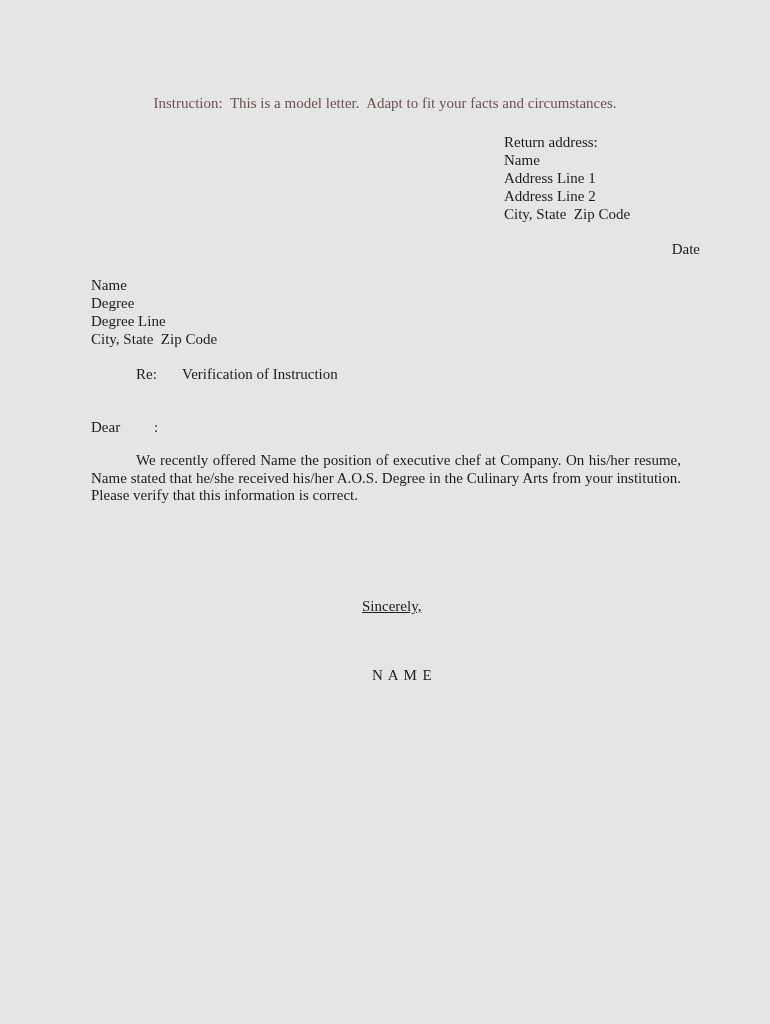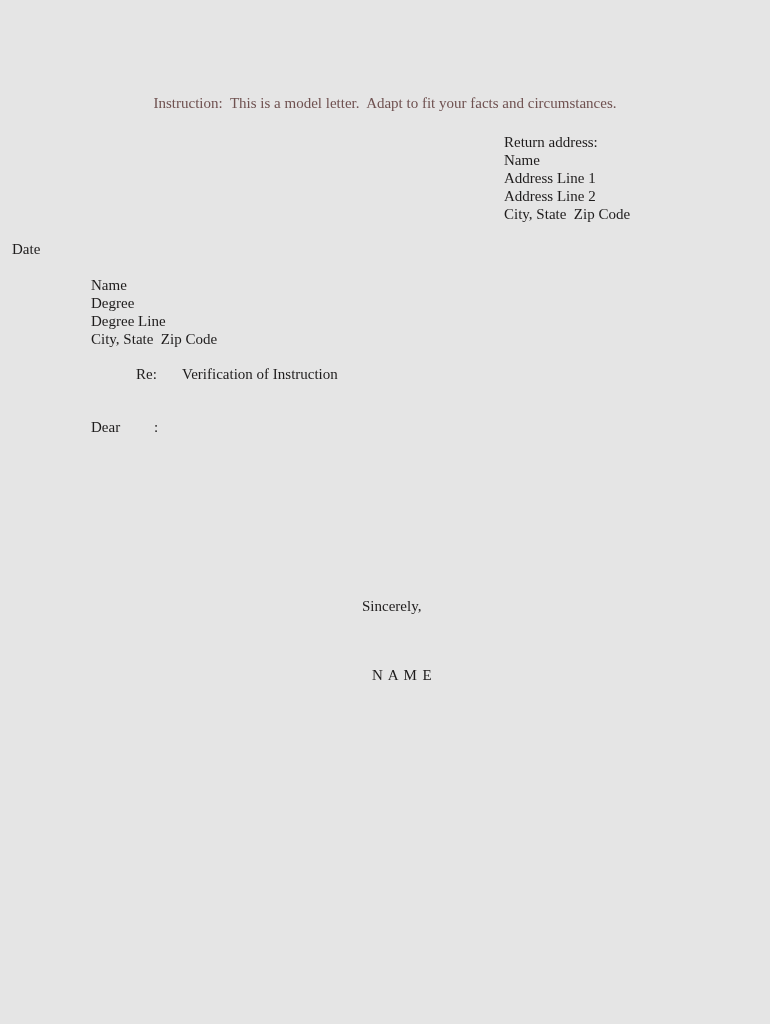--- a/index.html
+++ b/index.html
@@ -31,22 +31,21 @@
   .return-address {
     top: 133px;
     left: 460px;
     margin-left: 44px;
   }
   .return-address .line { white-space: pre; }
   .date-line {
     top: 240px;
     left: 0;
     width: 700px;
-    text-align: left;
-    margin-left: 12px;
+    text-align: right;
   }
   .recipient {
     top: 276px;
     left: 91px;
   }
   .recipient .line { white-space: pre; }
   .subject-line {
     top: 365px;
     left: 136px;
   }
@@ -70,20 +69,21 @@
   .body-p2 {
     top: 525px;
     left: 91px;
     width: 620px;
     text-indent: 45px;
     white-space: pre;
   }
   .sincerely {
     top: 597px;
     left: 362px;
+    text-decoration: underline;
   }
   .signature {
     top: 666px;
     left: 372px;
     letter-spacing: 1px;
   }
 </style>
 </head>
 <body>
 
@@ -107,19 +107,20 @@
     <div class="line">Degree Line</div>
     <div class="line">City, State  Zip Code</div>
   </div>
 
   <div class="abs subject-line">
     <span class="re-label">Re:</span><span>Verification of Instruction</span>
   </div>
 
   <div class="abs greeting">Dear         :</div>
 
+  <div class="abs body-p1">We recently offered Name the position of executive chef at Company. On his/her resume, Name stated that he/she received his/her A.O.S. Degree in the Culinary Arts from your institution. Please verify that this information is correct.</div>
 
 
   <div class="abs sincerely">Sincerely,</div>
 
   <div class="abs signature">N A M E</div>
 
 </div>
 
 </body></html>

